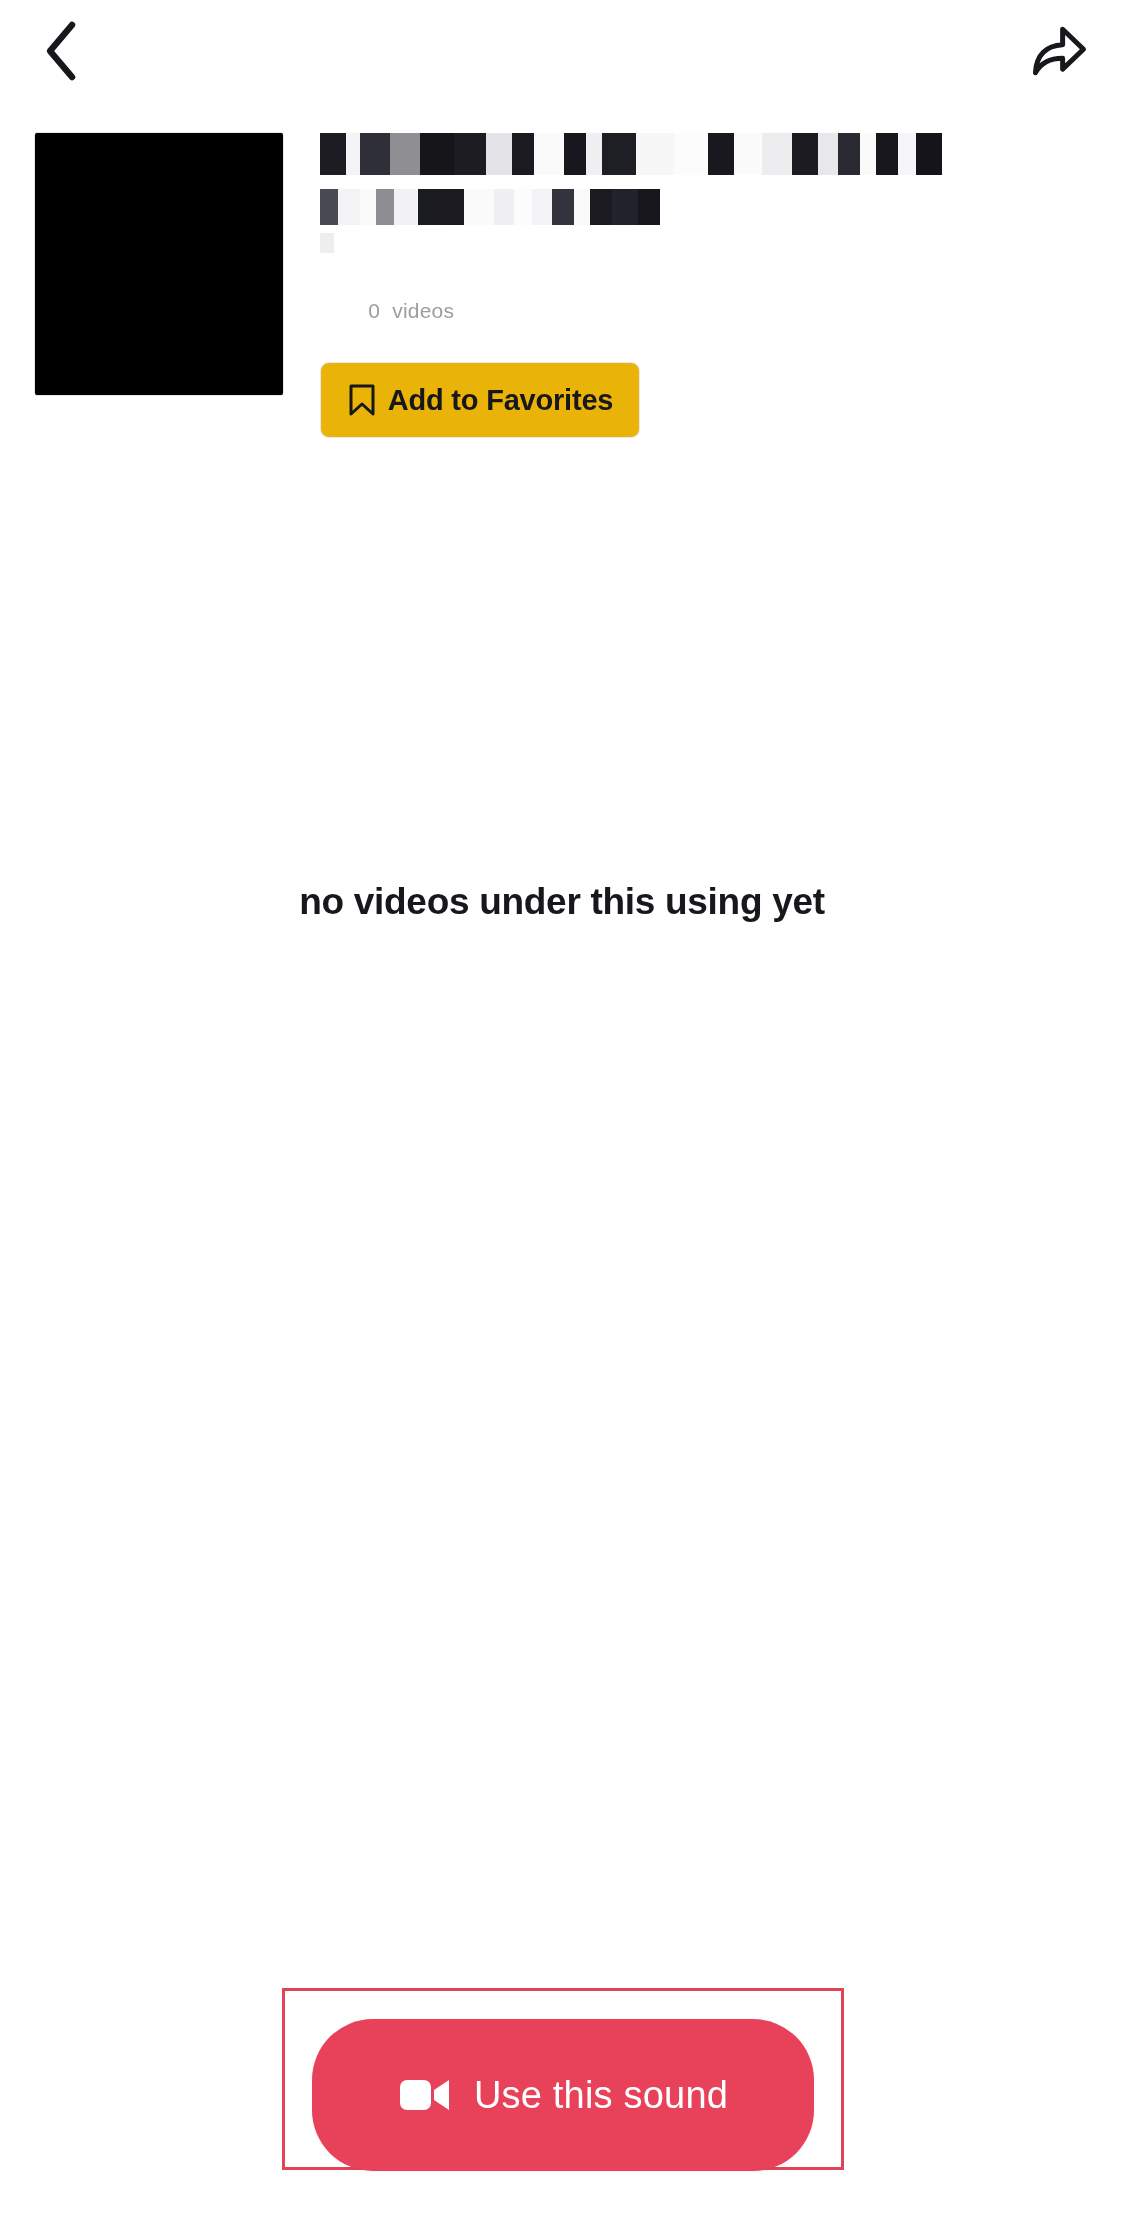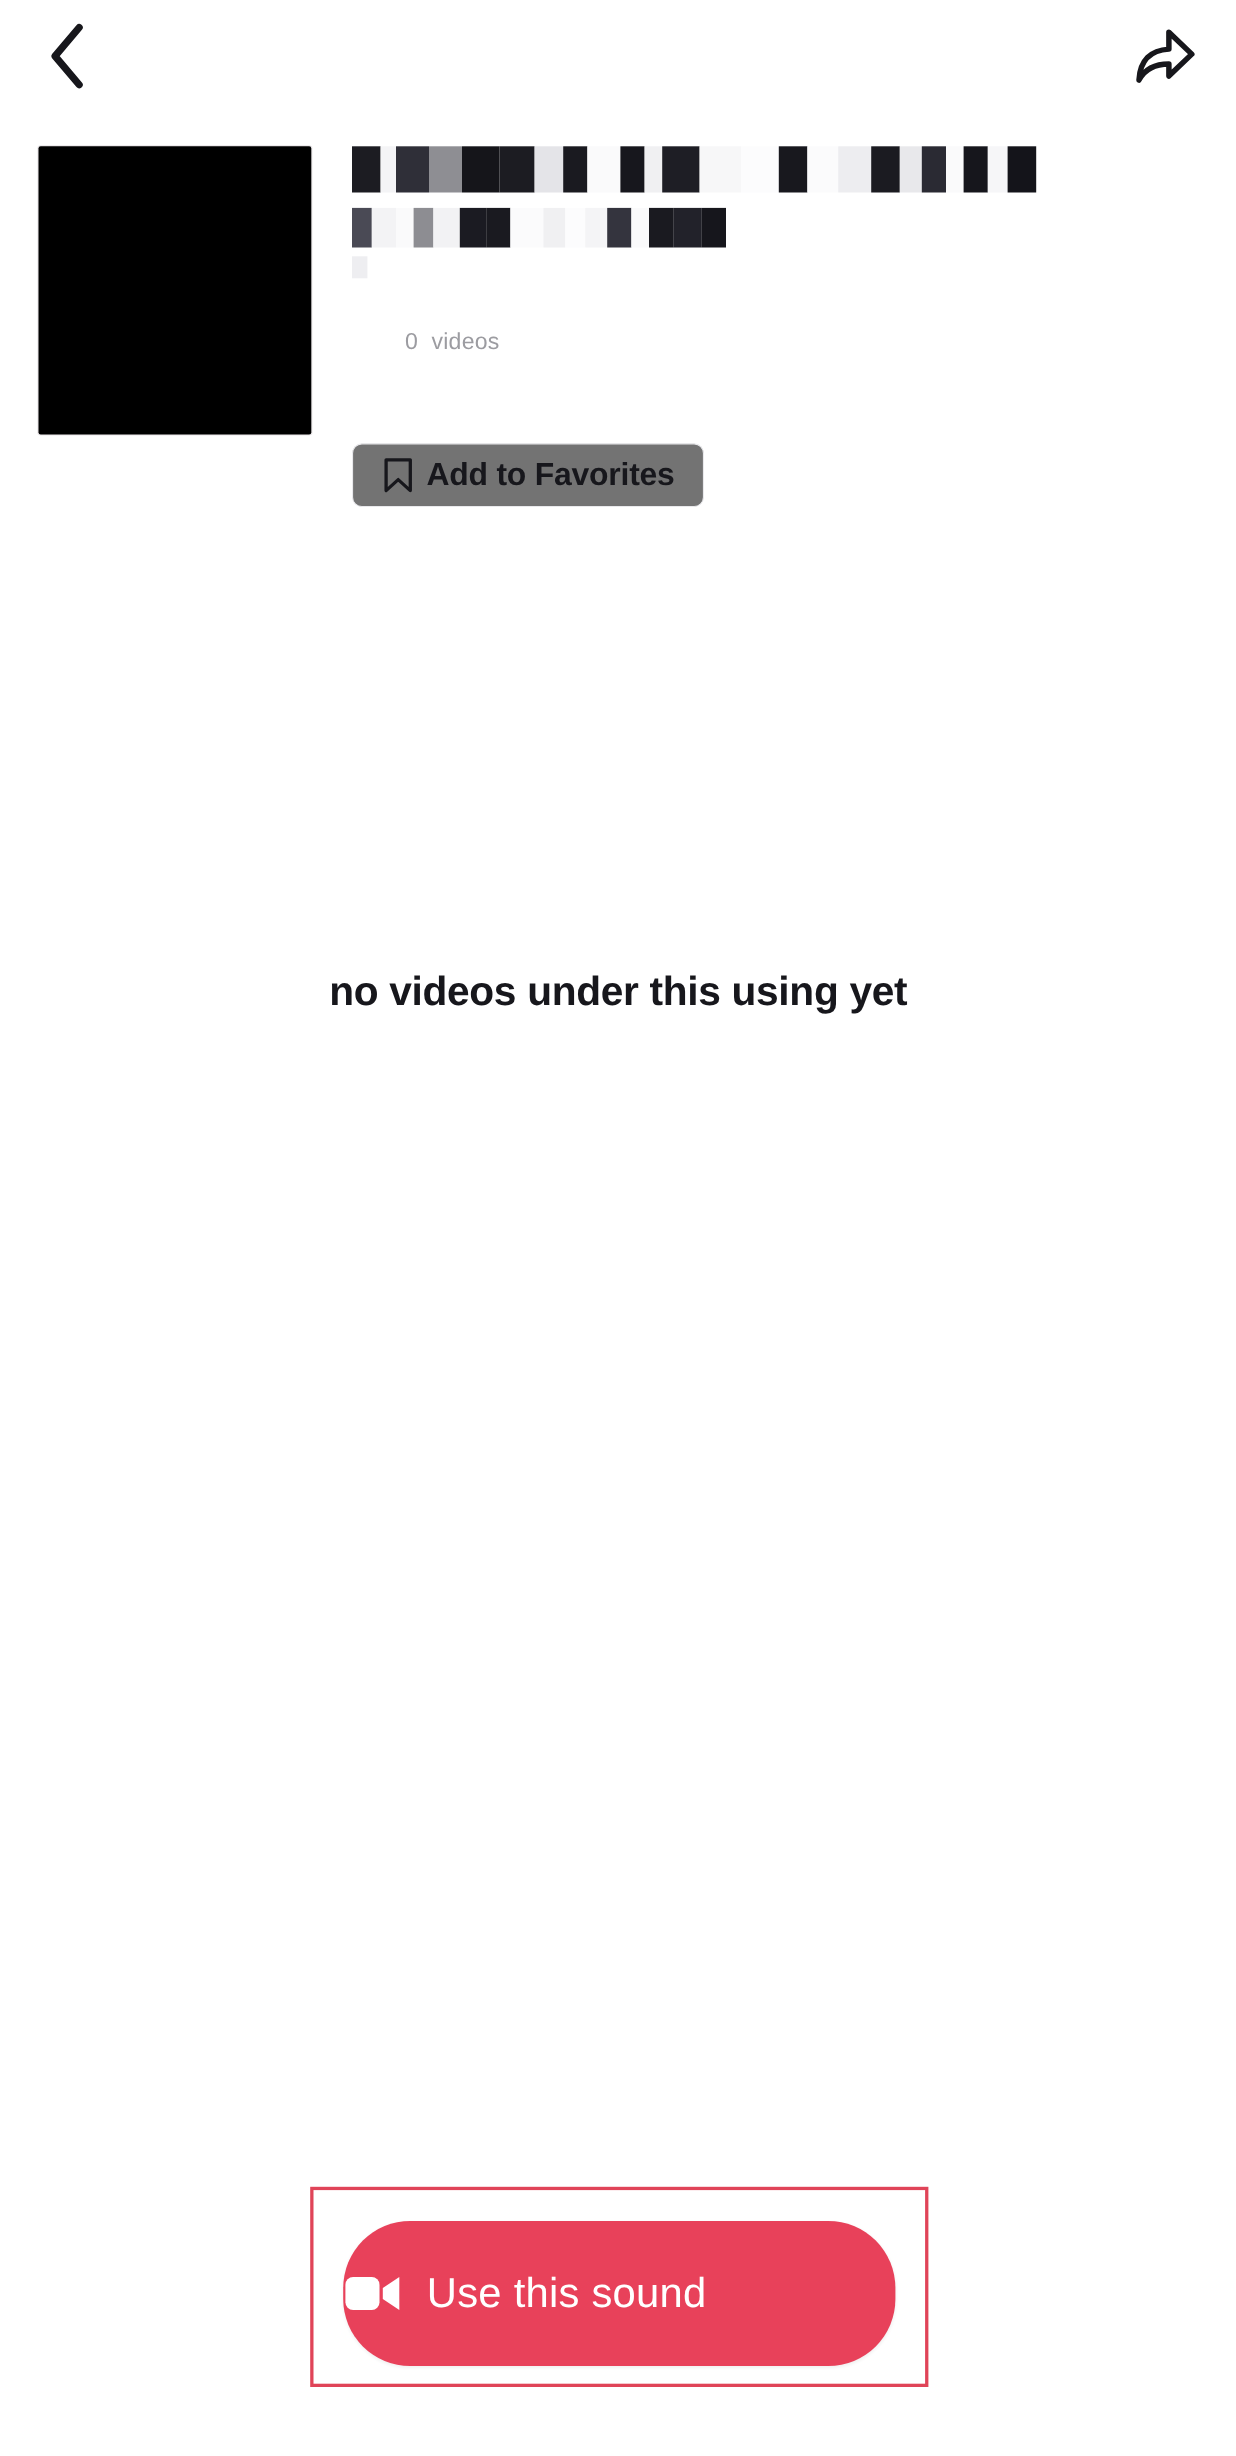--- a/index.html
+++ b/index.html
@@ -93,26 +93,26 @@
 
   .meta-row {
     margin-top: 22px;
     font-size: 21px;
     color: #9c9ca1;
     letter-spacing: 0.2px;
     white-space: pre;
   }
 
   .fav-btn {
-    margin-top: 56px;
+    margin-top: 15px;
     width: 320px;
-    height: 58px;
+    height: 76px;
     border: 1.5px solid #e9e9ec;
     border-radius: 9px;
-    background: #737373;
+    background: #eab308;
     display: flex;
     align-items: center;
     justify-content: center;
     gap: 11px;
     cursor: pointer;
   }
   .fav-label {
     font-size: 29px;
     font-weight: bold;
     color: #17171c;
@@ -150,25 +150,26 @@
     width: 562px;
     height: 182px;
     border: 3px solid #e04458;
     background: transparent;
   }
   .cta-btn {
     position: absolute;
     left: 312px;
     top: 2019px;
     width: 502px;
-    height: 132px;
+    height: 152px;
     border-radius: 61px;
     background: #e8415a;
     display: flex;
     align-items: center;
+    justify-content: center;
     gap: 22px;
     cursor: pointer;
     box-shadow: 0 1px 3px rgba(0,0,0,0.06);
   }
   .cta-label {
     font-size: 38px;
     color: #ffffff;
     letter-spacing: 0.2px;
   }
   .cam-icon { display: block; }

